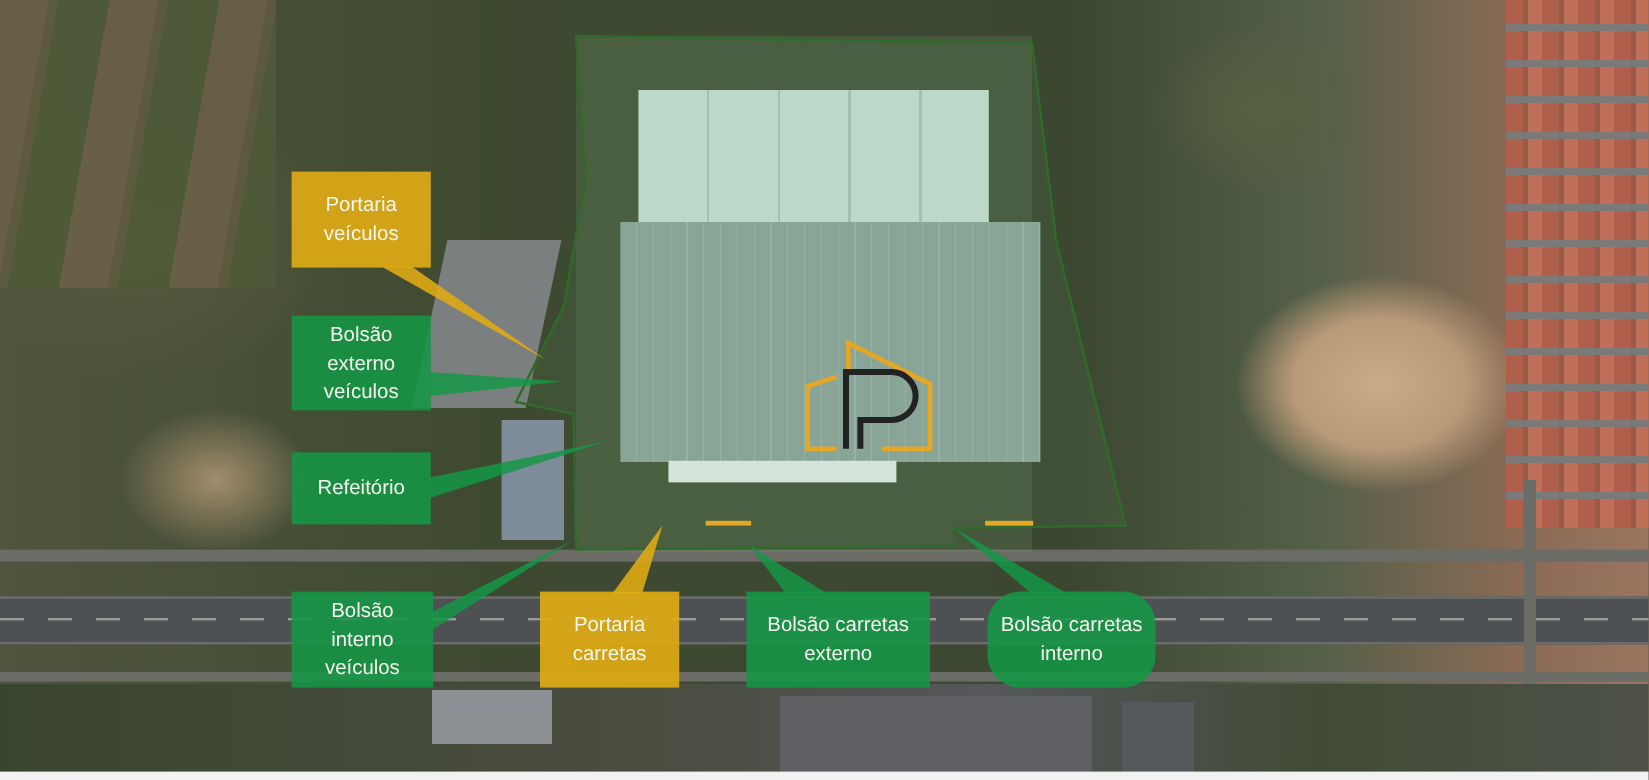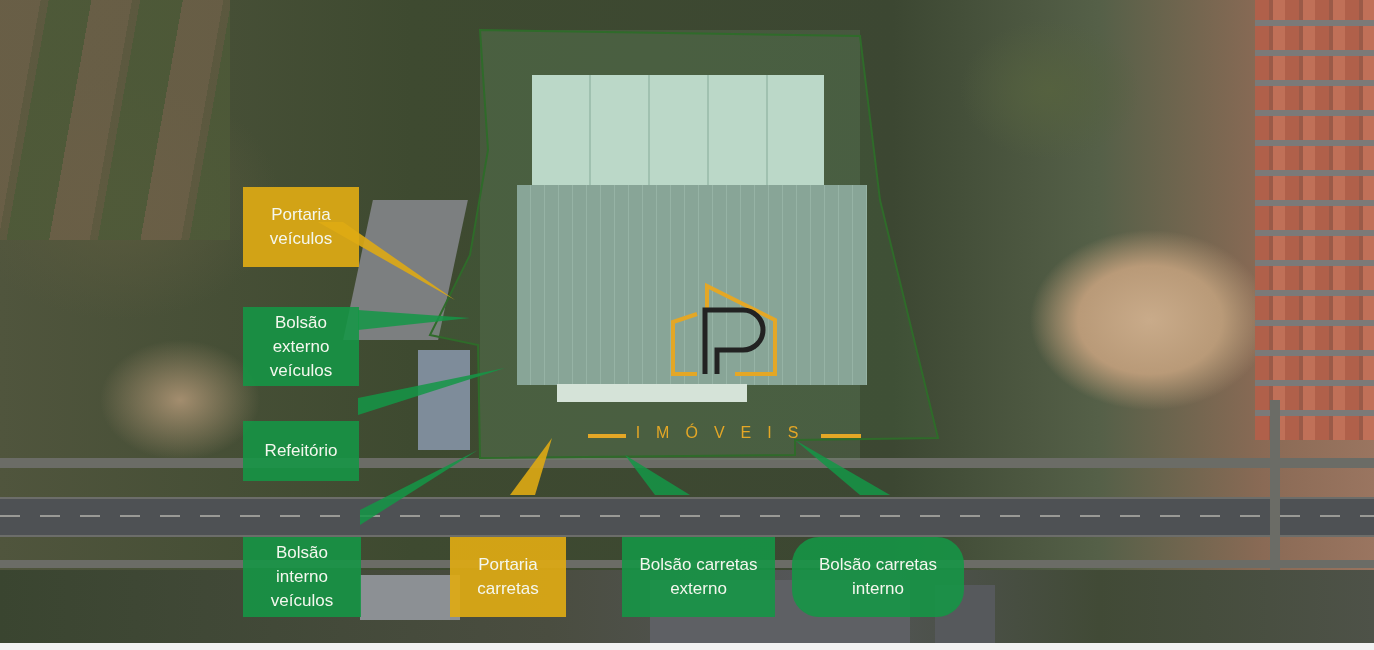--- a/index.html
+++ b/index.html
@@ -31,21 +31,21 @@
   .white-bottom{position:absolute;left:0;top:643px;width:1374px;height:7px;background:#f2f2f2;}
   
   .site{position:absolute;left:0;top:0;width:1374px;height:650px;}
   .roof-a{position:absolute;left:532px;top:75px;width:292px;height:110px;background:#c9e2d8;}
   .roof-a::after{content:"";position:absolute;inset:0;background:repeating-linear-gradient(90deg,transparent 0 57px,#aac8bc 57px 59px);}
   .roof-b{position:absolute;left:517px;top:185px;width:350px;height:200px;background:#8fa8a0;}
   .roof-b::after{content:"";position:absolute;inset:0;background:repeating-linear-gradient(90deg,transparent 0 13px,#9fb8b0 13px 14px);}
   .roof-c{position:absolute;left:557px;top:384px;width:190px;height:18px;background:#e6eeea;}
   .yard{position:absolute;left:480px;top:30px;width:380px;height:430px;background:rgba(120,160,120,0.18);}
   
-  .callout{position:absolute;color:#f4f7ee;text-align:center;font-size:17px;line-height:24px;display:flex;align-items:center;justify-content:center;margin-top:44px;}
+  .callout{position:absolute;color:#f4f7ee;text-align:center;font-size:17px;line-height:24px;display:flex;align-items:center;justify-content:center;}
   .green{background:rgba(20,150,70,0.88);}
   .gold{background:rgba(222,170,20,0.92);}
   
   .logo{position:absolute;left:585px;top:282px;width:280px;height:165px;}
   .logo-name{position:absolute;left:0;top:100px;width:280px;text-align:center;font-size:40px;font-weight:bold;color:#222;letter-spacing:0;}
   .logo-sub{position:absolute;left:0;top:142px;width:280px;text-align:center;font-size:16px;color:#e4a726;letter-spacing:16px;}
   .logo-line{position:absolute;top:152px;height:4px;background:#e4a726;}
 </style>
 </head>
 <body>
@@ -85,21 +85,20 @@
   <polygon points="860,495 890,495 795,440" fill="rgba(20,150,70,0.85)"></polygon>
 </svg>
 
 <div class="logo">
   <svg width="280" height="100" style="position:absolute;left:0;top:0;">
     <polyline points="112,92 88,92 88,40 112,32" fill="none" stroke="#e4a726" stroke-width="4"></polyline>
     <polyline points="122,28 122,4 190,38 190,92 150,92" fill="none" stroke="#e4a726" stroke-width="4"></polyline>
     <path d="M120,92 V28 H158 A20,20 0 0 1 158,68 H132 V92" fill="none" stroke="#222" stroke-width="5"></path>
   </svg>
   <div class="logo-line" style="left:3px;width:38px;"></div>
-  <div class="logo-sub">IMÓVEIS</div>
   <div class="logo-line" style="left:236px;width:40px;"></div>
 </div>
 
 <div class="callout gold" style="left:243px;top:143px;width:116px;height:80px;">
   <span style="width:90px;">Portaria veículos</span>
 </div>
 <div class="callout green" style="left:243px;top:263px;width:116px;height:79px;">
   <span style="width:80px;">Bolsão externo veículos</span>
 </div>
 <div class="callout green" style="left:243px;top:377px;width:116px;height:60px;">
@@ -107,15 +106,15 @@
 </div>
 <div class="callout green" style="left:243px;top:493px;width:118px;height:80px;">
   <span style="width:80px;">Bolsão interno veículos</span>
 </div>
 <div class="callout gold" style="left:450px;top:493px;width:116px;height:80px;justify-content:center;">
   <span style="width:80px;">Portaria carretas</span>
 </div>
 <div class="callout green" style="left:622px;top:493px;width:153px;height:80px;">
   <span style="width:150px;">Bolsão carretas externo</span>
 </div>
-<div class="callout green" style="left:792px;top:493px;width:172px;height:80px;border-radius:27px;">
+<div class="callout green" style="left:823px;top:493px;width:140px;height:80px;border-radius:27px;">
   <span style="width:150px;">Bolsão carretas interno</span>
 </div>
 
 </body></html>

